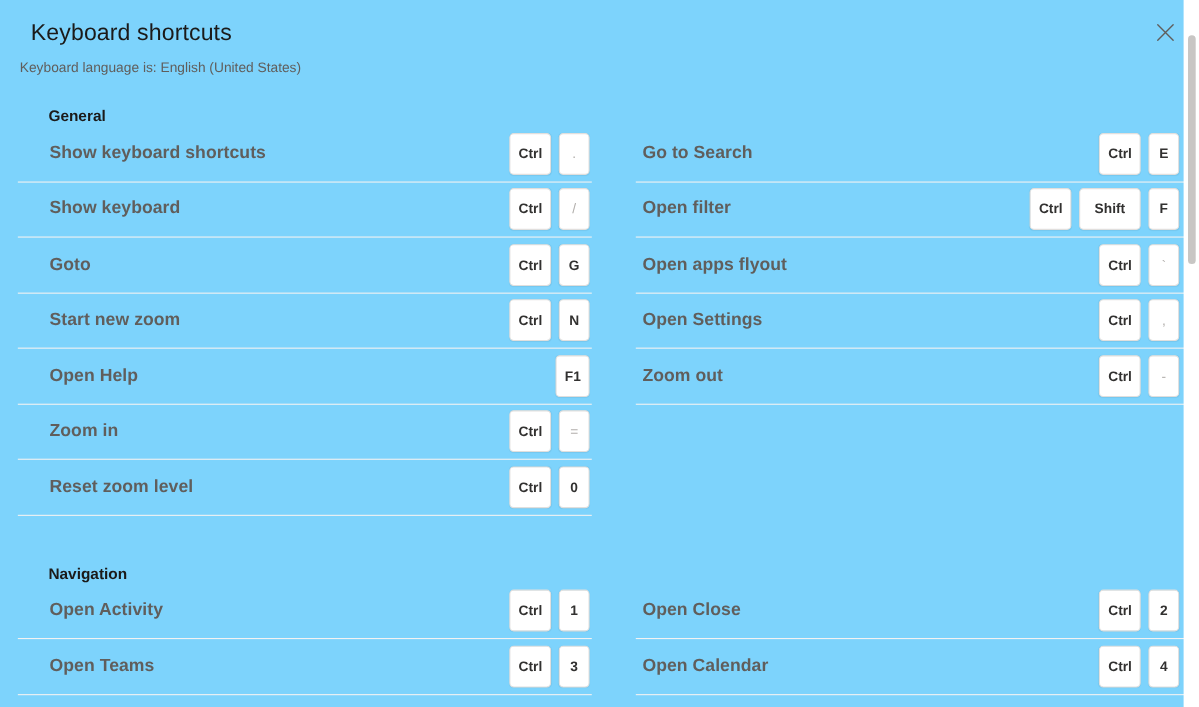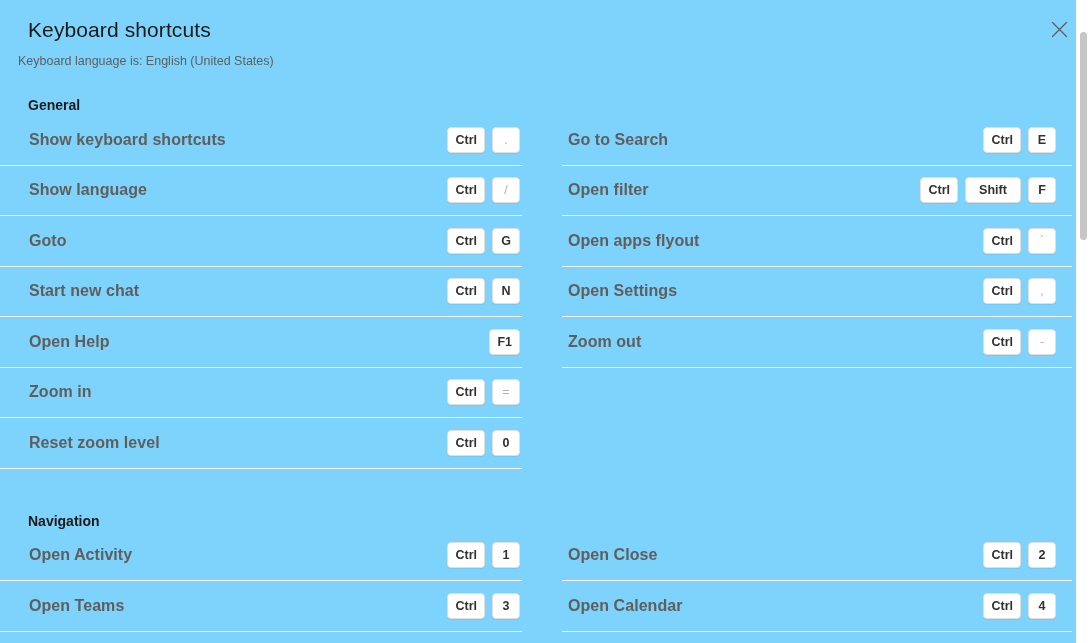--- a/index.html
+++ b/index.html
@@ -55,21 +55,21 @@
     cursor: pointer;
     background: transparent;
     border: none;
     border-radius: 2px;
   }
   .close-btn svg { display: block; }
 
   
   .scroll-area {
     position: absolute;
-    left: 0; top: 86px;
+    left: 16px; top: 86px;
     width: 1072px;
     height: 557px;
     overflow: hidden;
   }
 
   .section-title {
     font-size: 14px;
     font-weight: 700;
     color: #1b1a19;
     padding-left: 28px;
@@ -113,21 +113,21 @@
 
   .keys {
     display: flex;
     align-items: center;
     gap: 7px;
     flex: none;
   }
 
   .key {
     min-width: 28px;
-    height: 26px;
+    height: 38px;
     padding: 0 7px;
     display: inline-flex;
     align-items: center;
     justify-content: center;
     background: #ffffff;
     border: 1px solid #e1dfdd;
     border-radius: 4px;
     font-size: 12.5px;
     font-weight: 600;
     color: #323130;
@@ -184,35 +184,35 @@
     <div class="grid">
       <div class="col-left rows" id="general-left">
           <div class="row">
             <span class="row-label">Show keyboard shortcuts</span>
             <span class="keys">
               <span class="key mod">Ctrl</span>
               <span class="key faint">.</span>
             </span>
           </div>
           <div class="row">
-            <span class="row-label">Show language</span>
+            <span class="row-label">Show keyboard</span>
             <span class="keys">
               <span class="key mod">Ctrl</span>
               <span class="key faint">/</span>
             </span>
           </div>
           <div class="row">
             <span class="row-label">Goto</span>
             <span class="keys">
               <span class="key mod">Ctrl</span>
               <span class="key">G</span>
             </span>
           </div>
           <div class="row">
-            <span class="row-label">Start new chat</span>
+            <span class="row-label">Start new zoom</span>
             <span class="keys">
               <span class="key mod">Ctrl</span>
               <span class="key">N</span>
             </span>
           </div>
           <div class="row">
             <span class="row-label">Open Help</span>
             <span class="keys">
               <span class="key">F1</span>
             </span>

